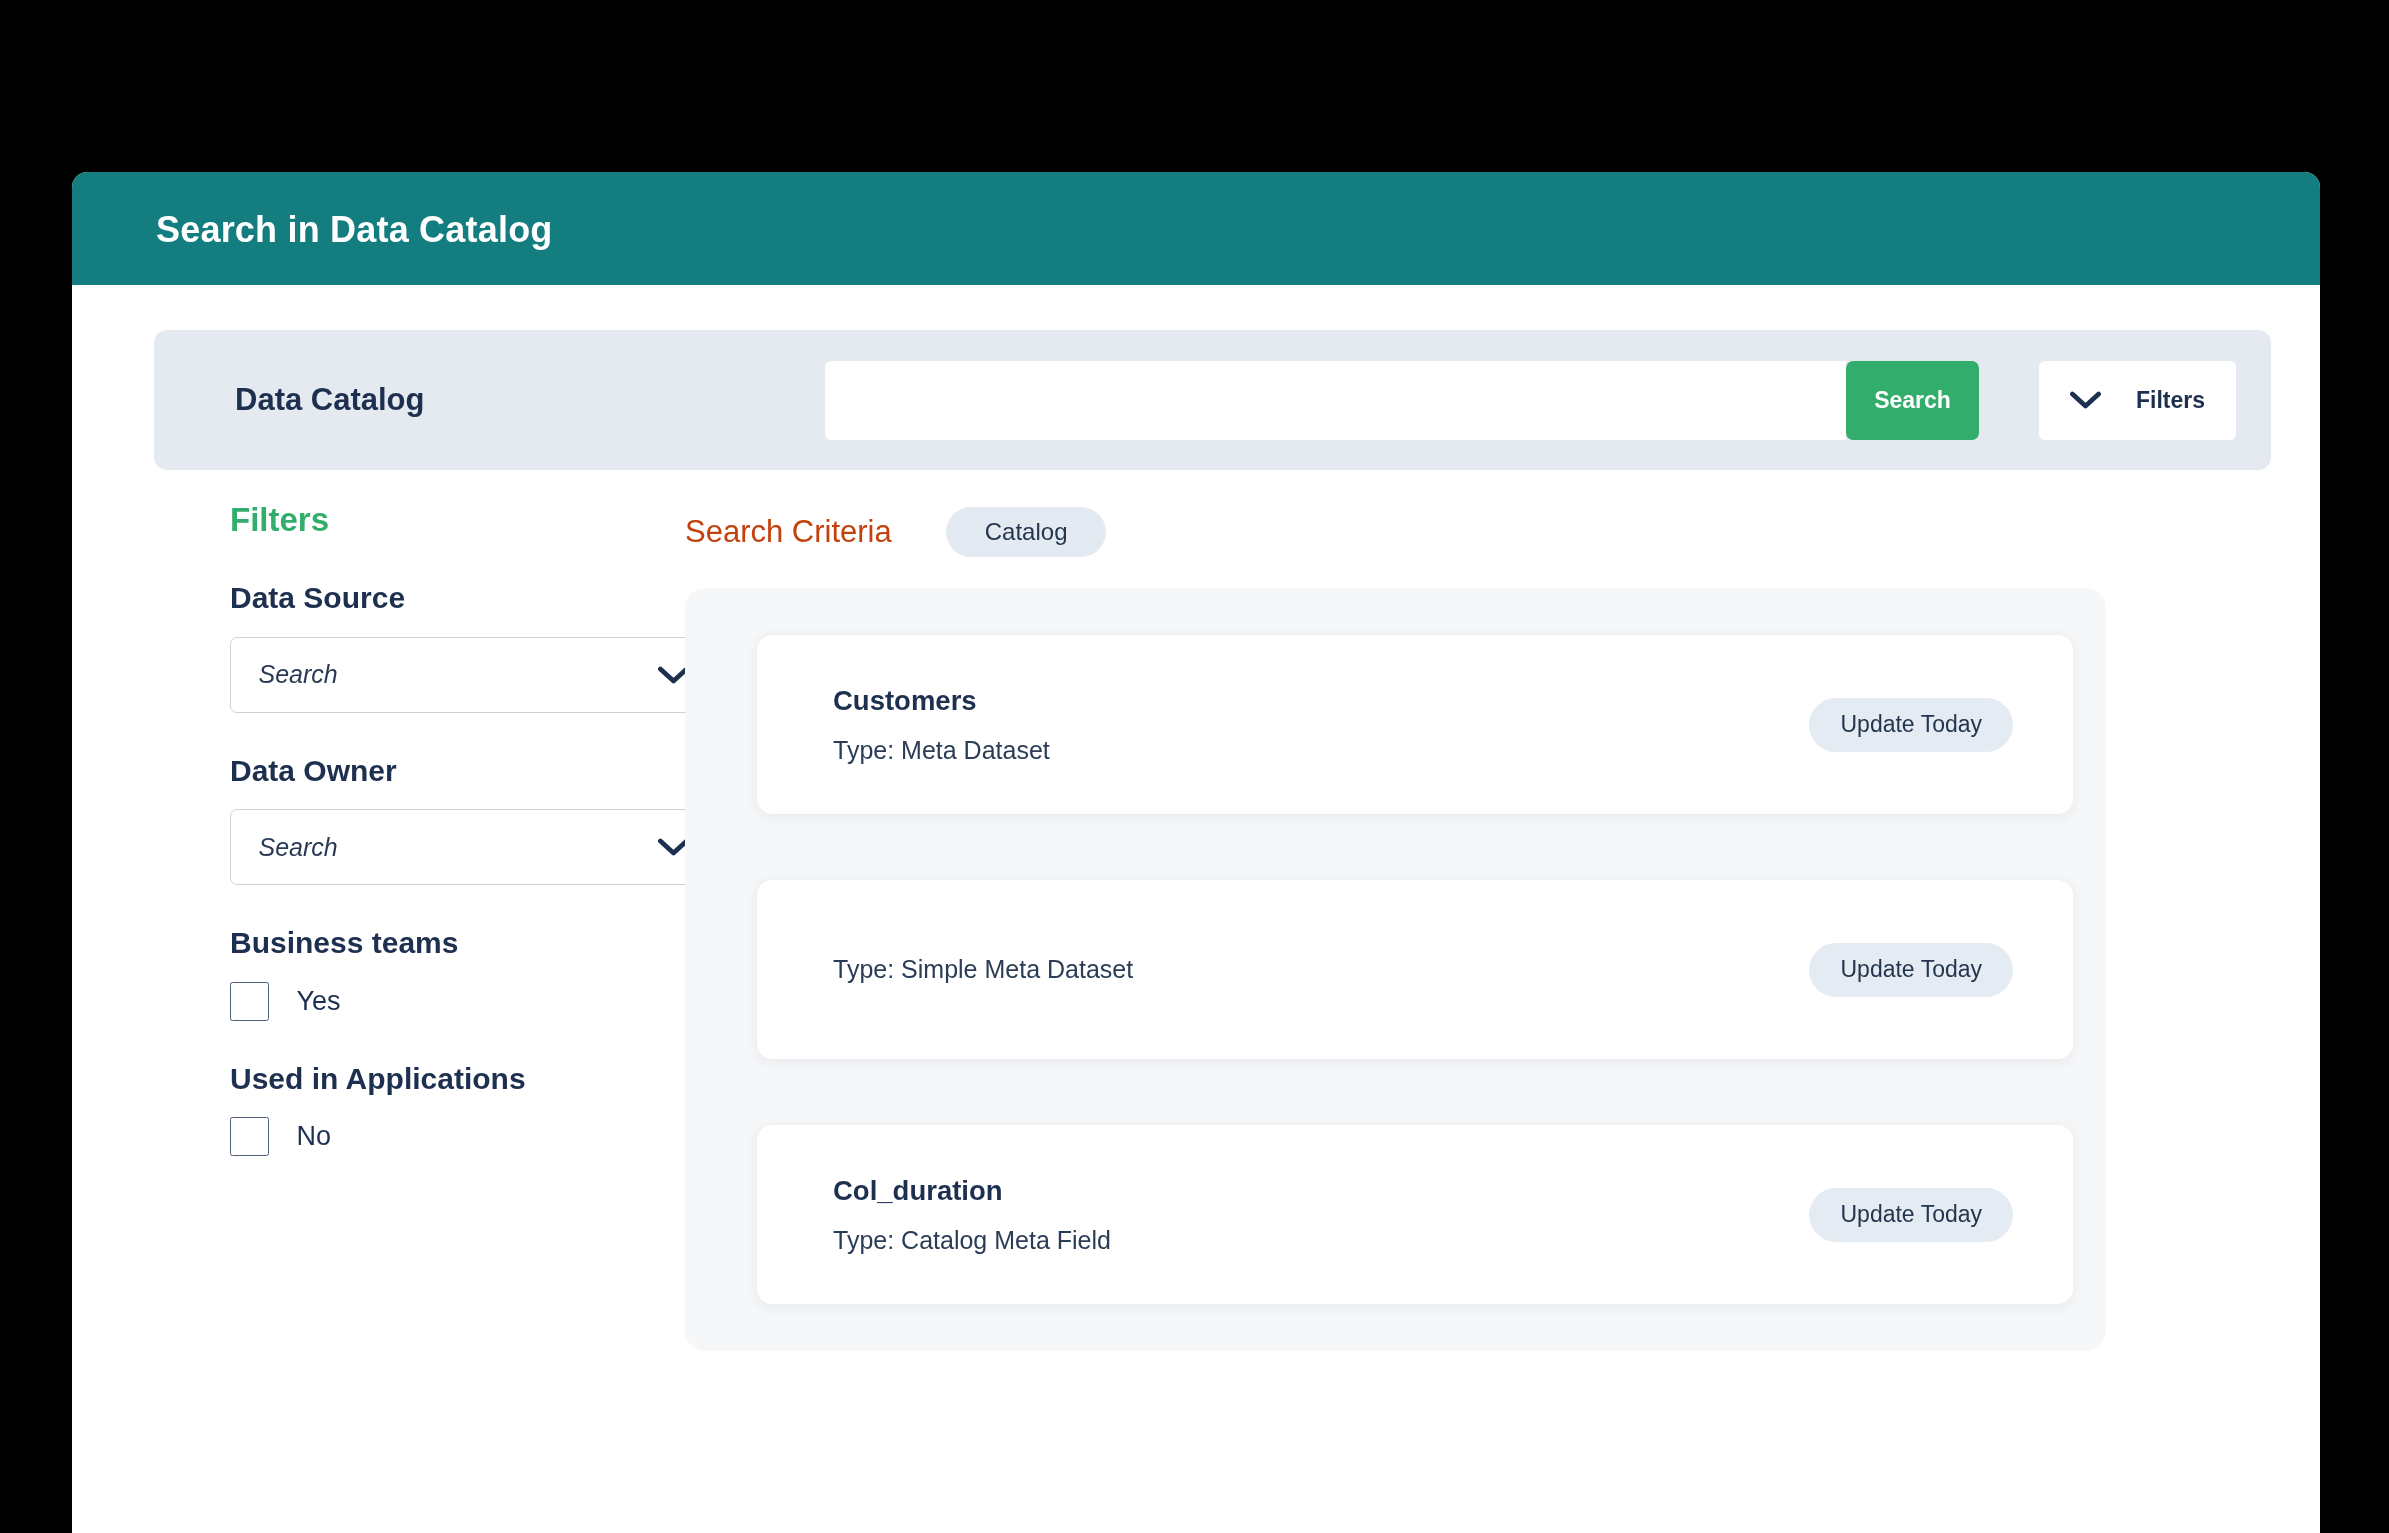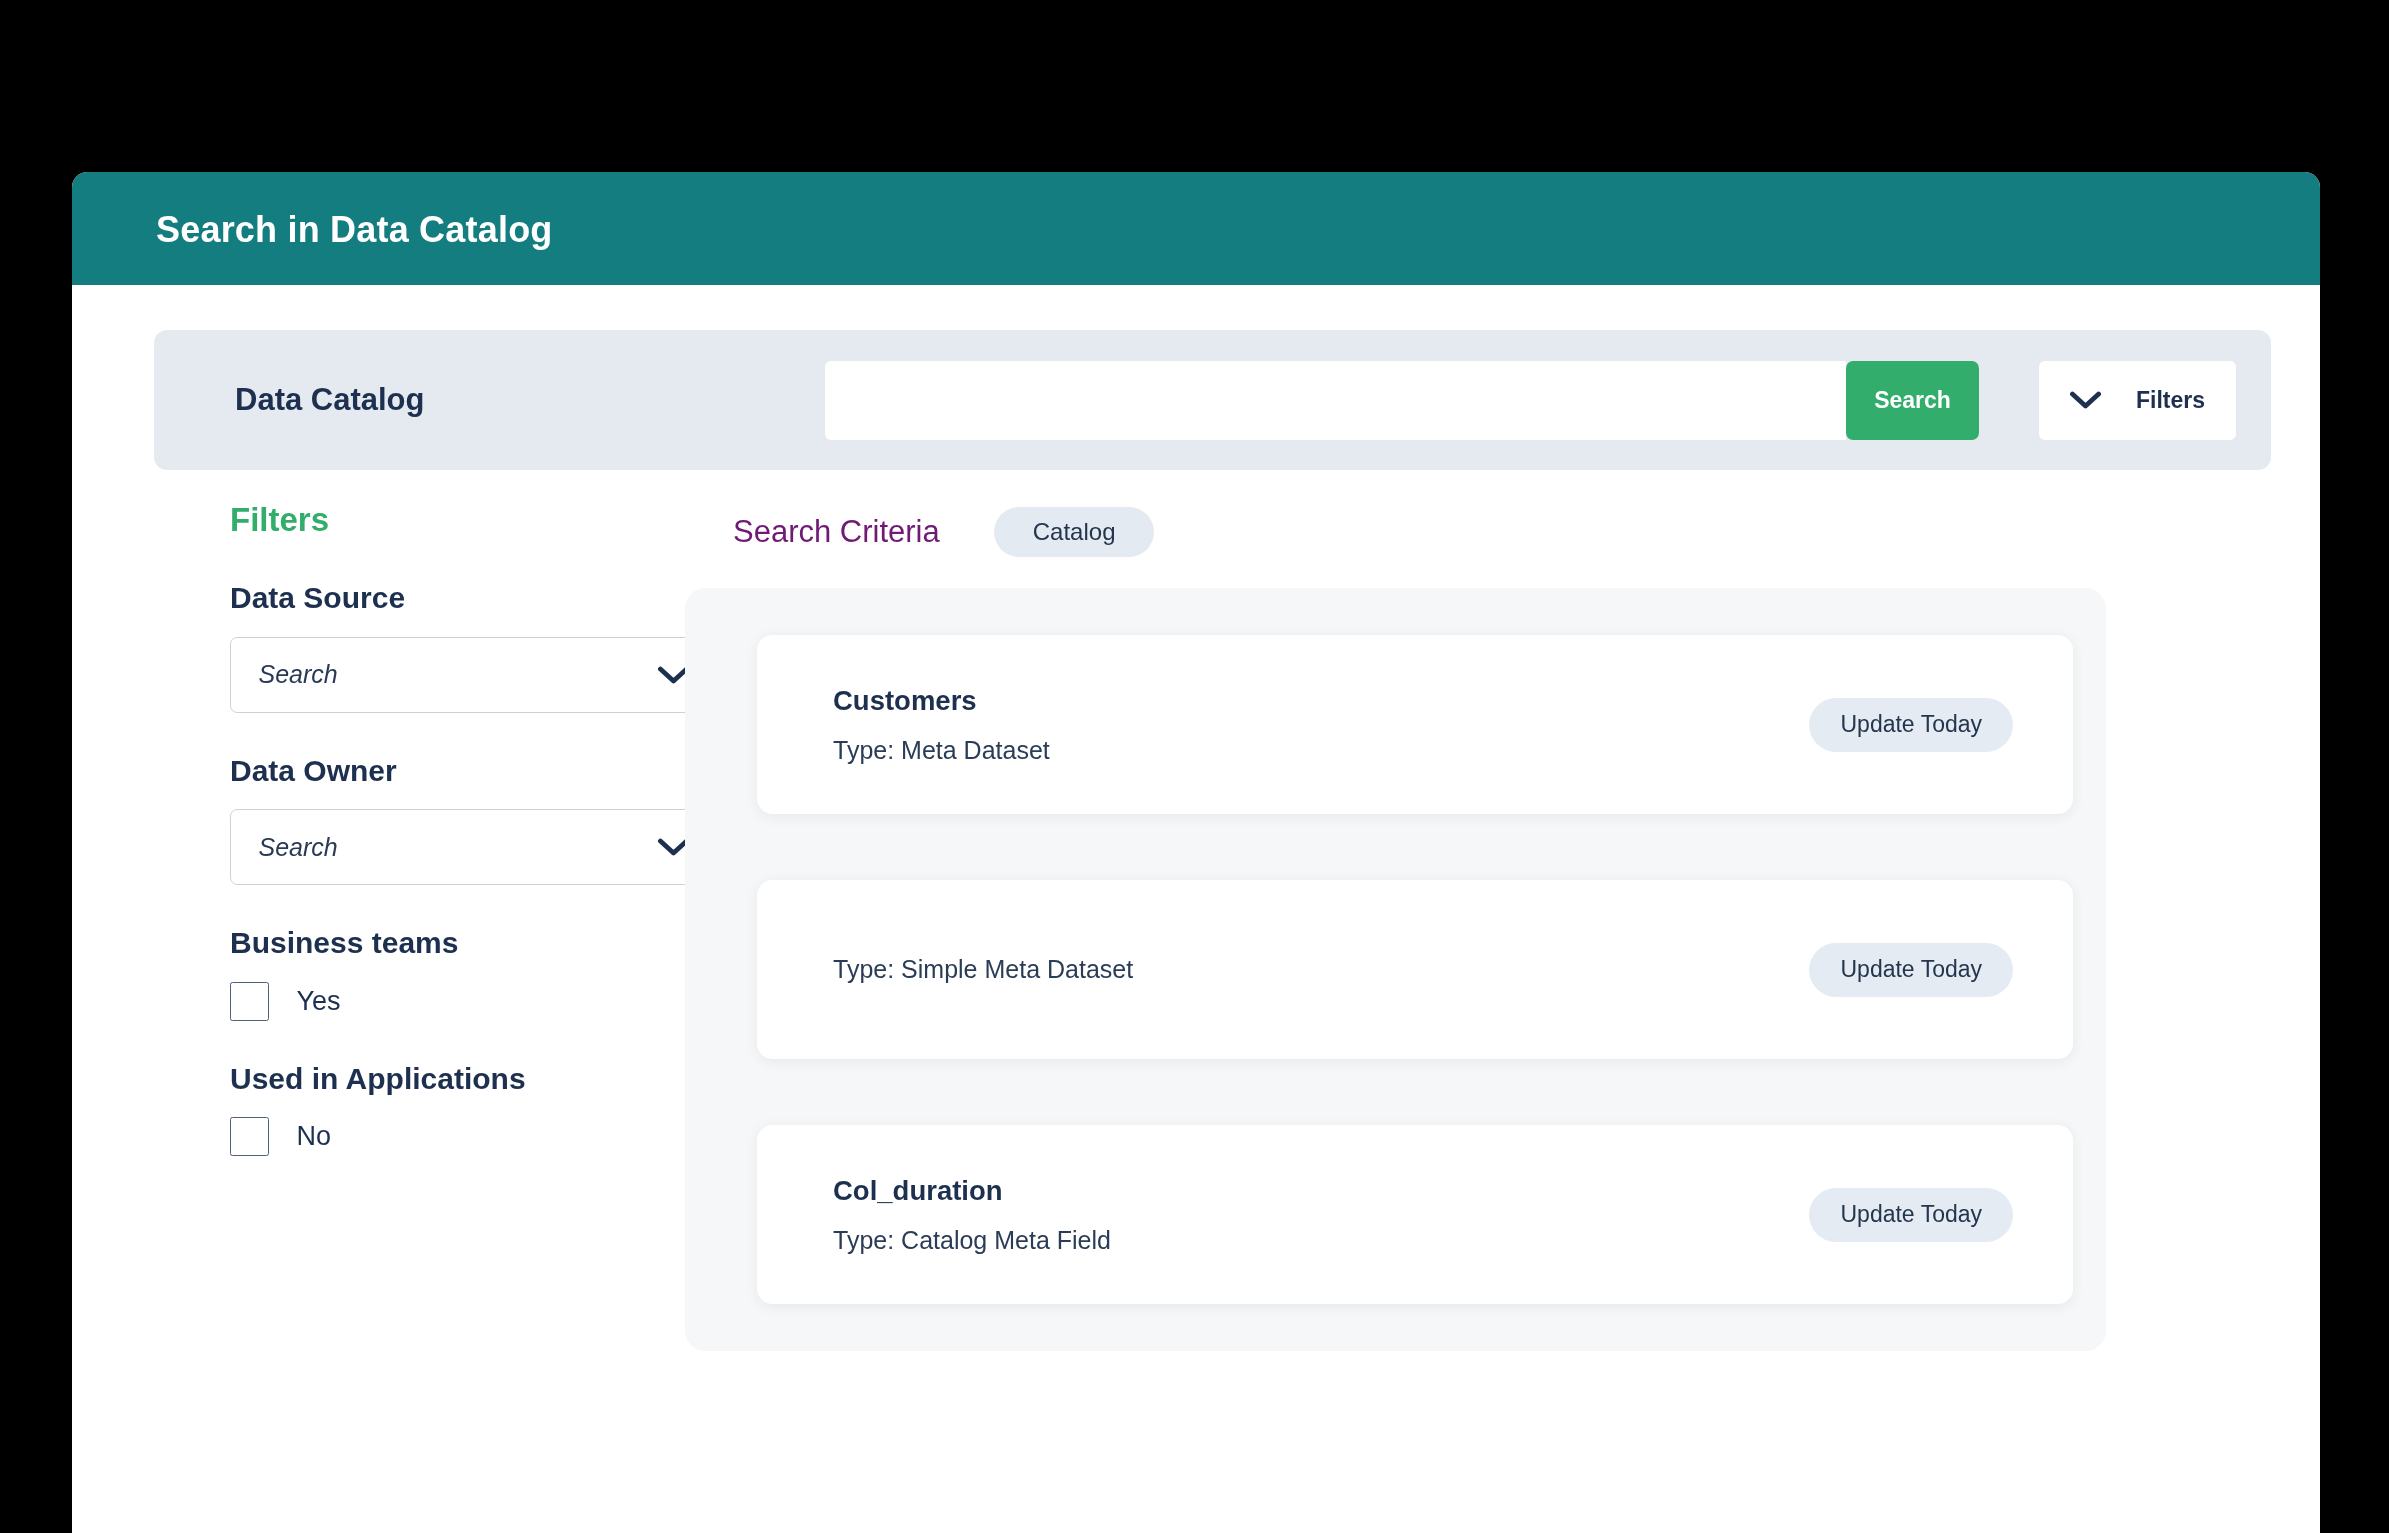--- a/index.html
+++ b/index.html
@@ -199,23 +199,22 @@
     flex: 1 1 auto;
     padding-right: 0;
   }
   .criteria-row {
     display: flex;
     align-items: center;
     gap: 54px;
     margin: 6px 0 31px 0;
   }
   .criteria-title {
-    color: #701a75;
+    color: #c2410c;
     font-size: 31px;
-    margin-left: 48px;
   }
   .chip {
     background: #e3eaf1;
     color: #24354e;
     font-size: 24px;
     border-radius: 597px;
     padding: 13px 39px;
     line-height: 1;
     cursor: pointer;
   }

